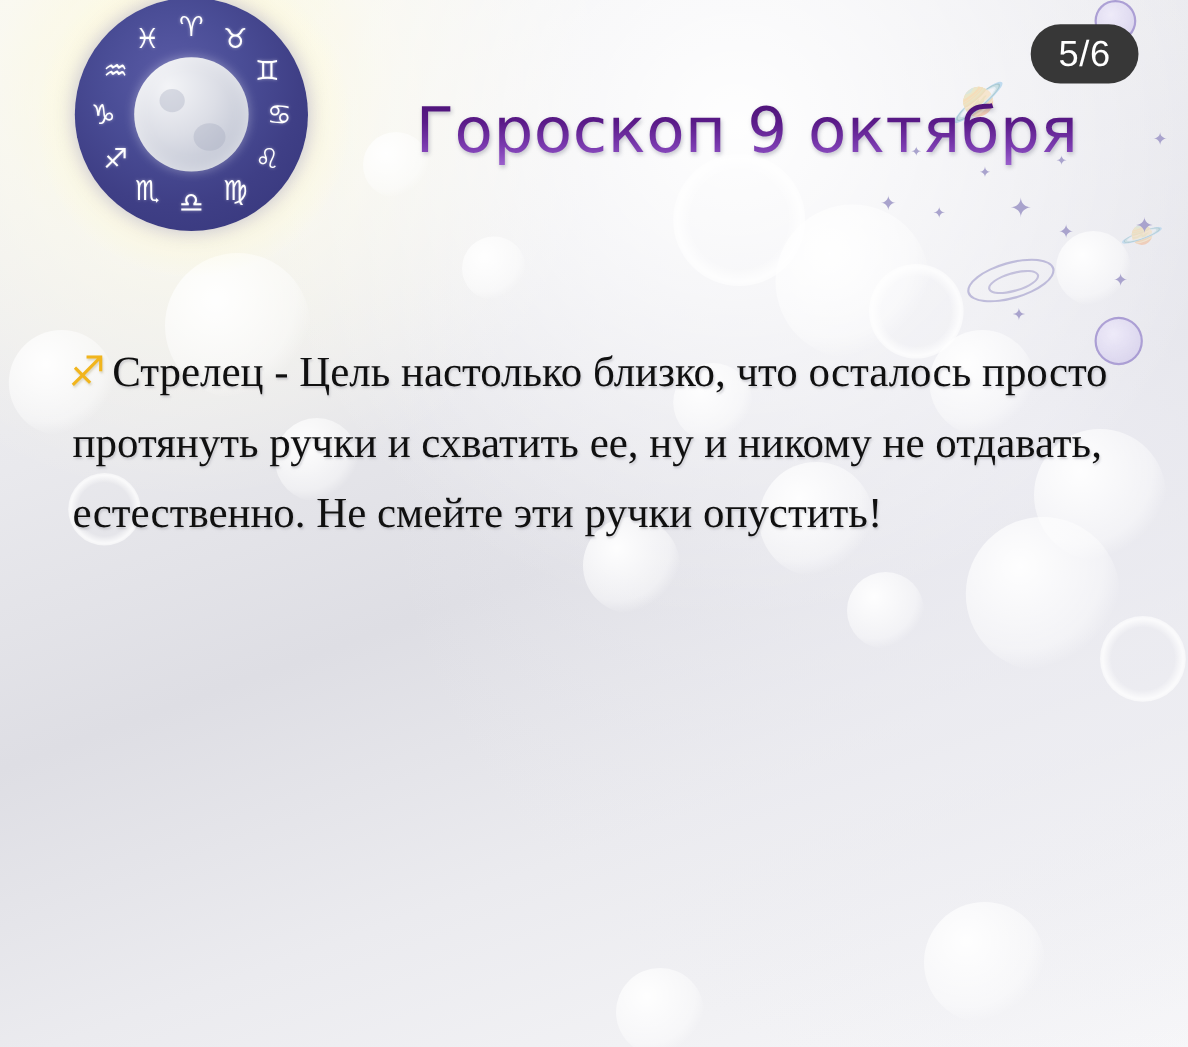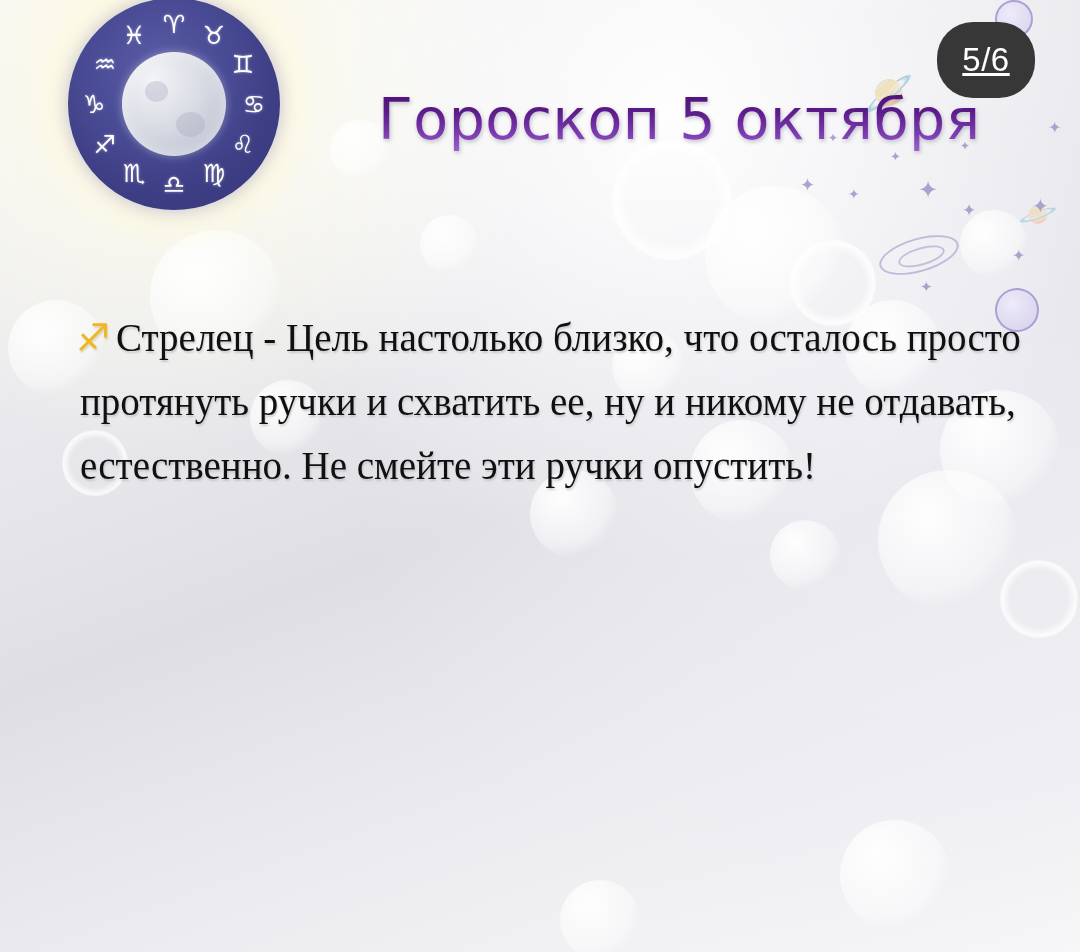--- a/index.html
+++ b/index.html
@@ -158,37 +158,36 @@
     -webkit-text-fill-color: transparent;
     filter: drop-shadow(1px 2px 2px rgba(120,120,140,0.45));
   }
 
   
   #counter {
     position: absolute;
     left: 937px;
     top: 22px;
     width: 98px;
-    height: 76px;
+    height: 54px;
     border-radius: 36px;
     background: #373737;
     color: #ffffff;
     font-family: "Liberation Sans", sans-serif;
     font-size: 33px;
     display: flex;
     align-items: center;
     justify-content: center;
     letter-spacing: 0.5px;
-    text-decoration: underline;
   }
 
   
   #body {
     position: absolute;
-    left: 80px;
+    left: 66px;
     top: 306px;
     width: 1000px;
   }
   .para {
     margin: 0 0 52px 0;
     font-size: 39px;
     line-height: 64px;
     color: #101010;
     font-weight: 400;
     text-shadow: 1px 2px 2px rgba(170,170,178,0.55);
@@ -284,21 +283,21 @@
         </div>
       <div class="zsym" style="transform:translate(-69px,-40px);">
           <span>♒</span>
         </div>
       <div class="zsym" style="transform:translate(-40px,-69px);">
           <span>♓</span>
         </div>
     </div>
   </div>
 
-  <div id="title">Гороскоп 5 октября</div>
+  <div id="title">Гороскоп 9 октября</div>
 
   <div id="counter">5/6</div>
 
   <div id="body">
     <p class="para">
       <span class="sign-icon">♐</span><span>Стрелец - Цель настолько близко, что осталось просто протянуть ручки и схватить ее, ну и никому не отдавать, естественно. Не смейте эти ручки опустить!</span>
     </p>
   </div>
 
 </div>

